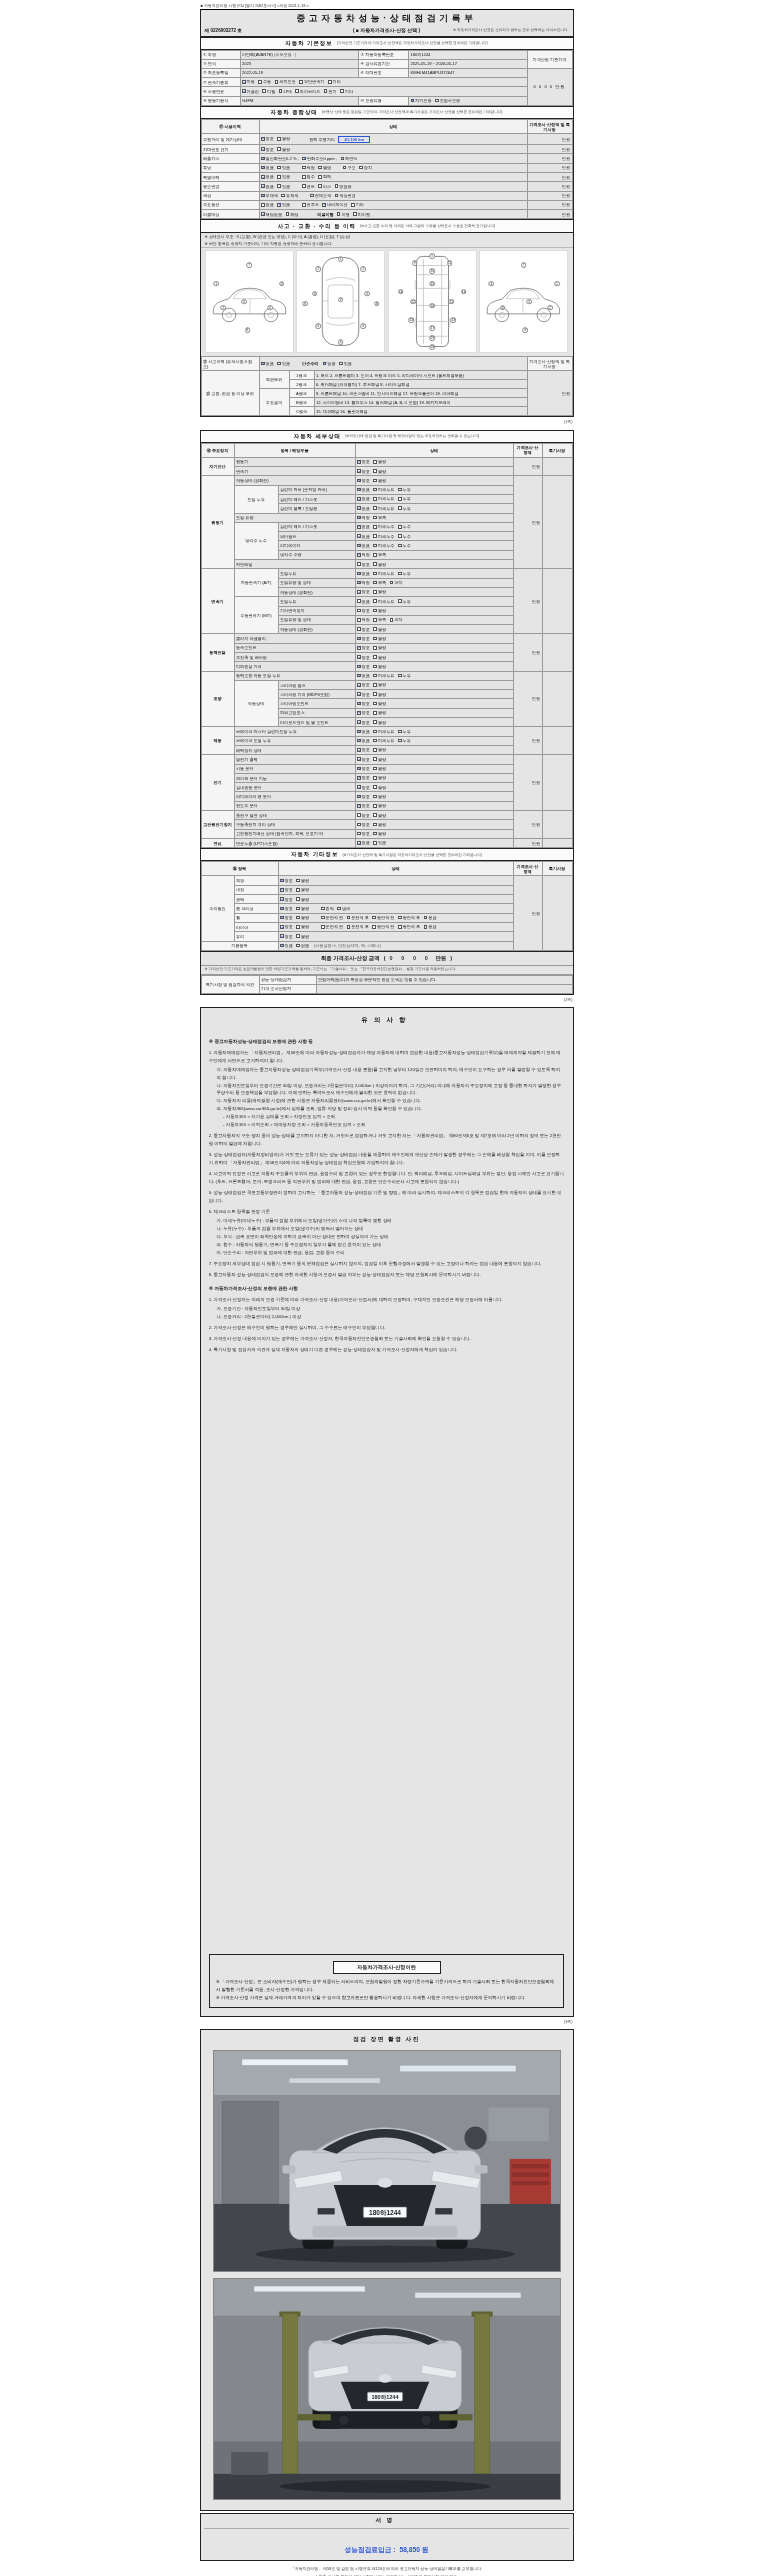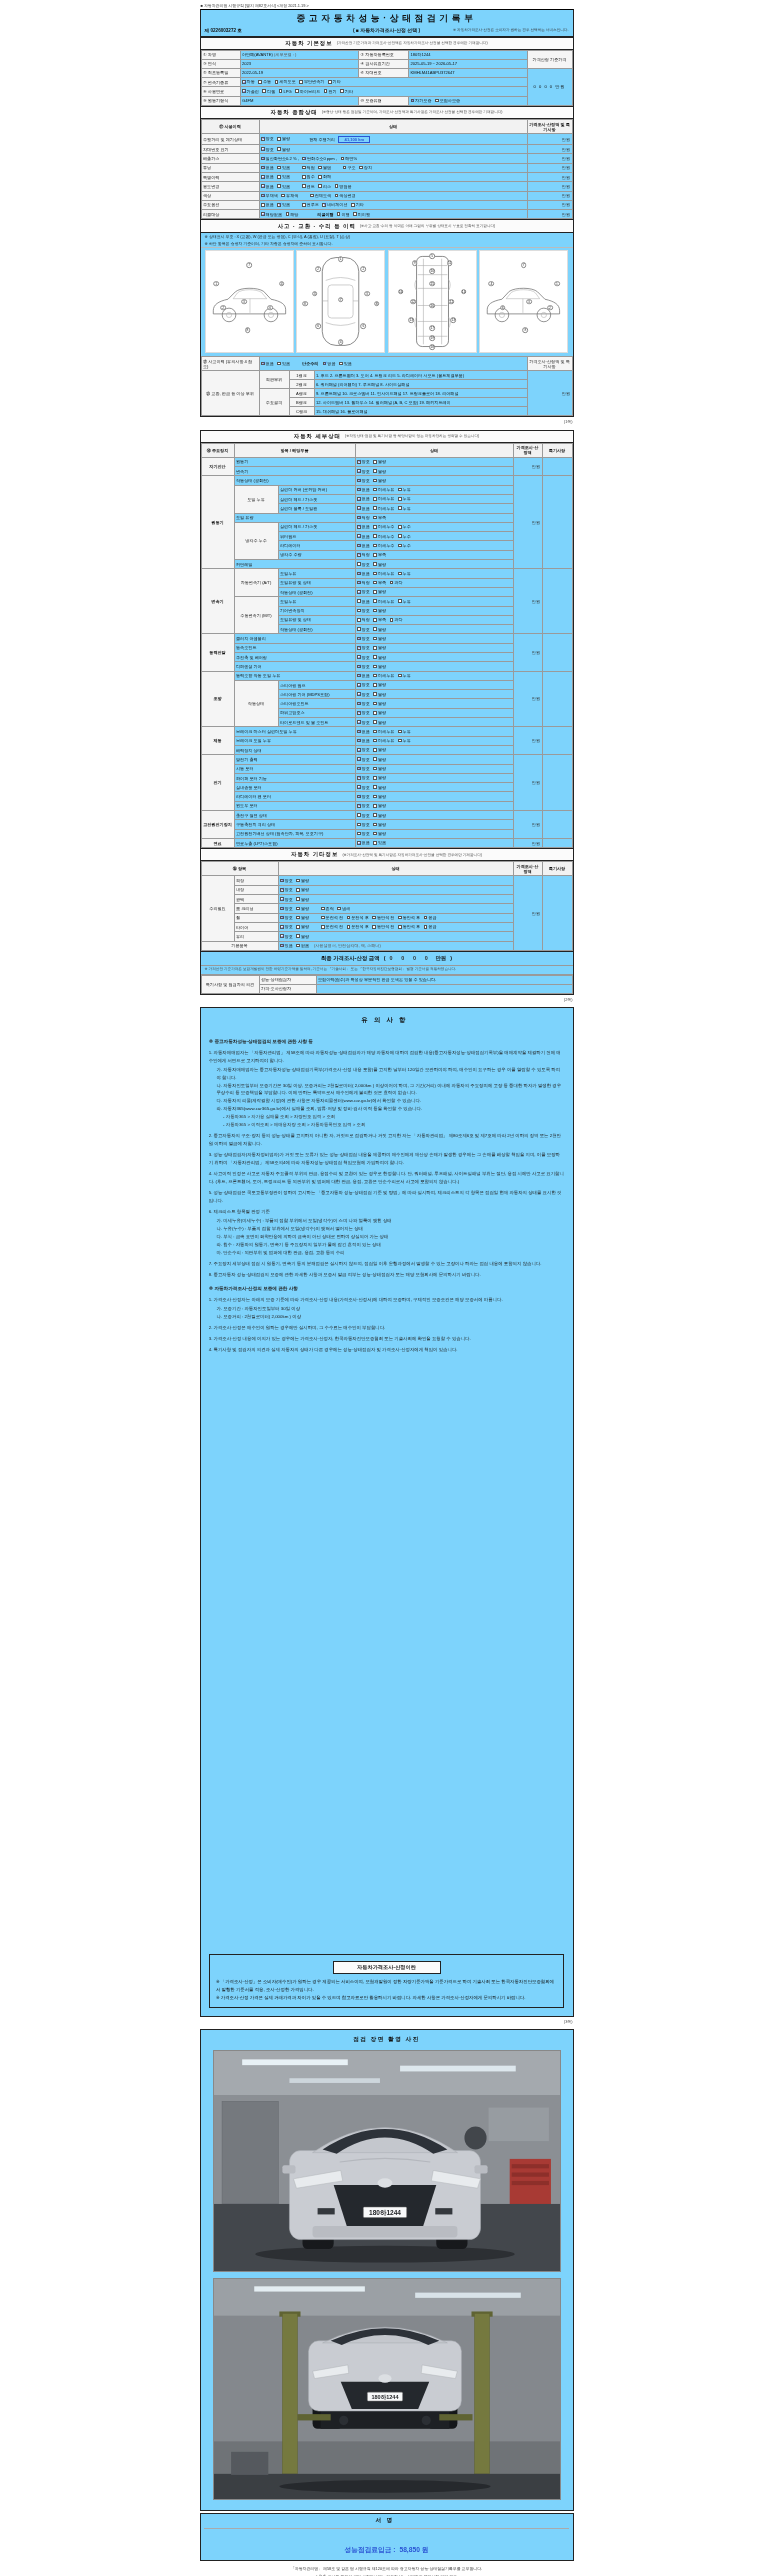--- a/index.html
+++ b/index.html
@@ -1,20 +1,20 @@
 <!DOCTYPE html>
 <html style="font-size:8.2px"><head>
 <meta charset="utf-8">
 <style>
   * { box-sizing: border-box; margin: 0; padding: 0; }
   html,body { width:773px; height:2576px; background:#ffffff; }
   body { font-family:"Liberation Sans","DejaVu Sans",sans-serif; color:#111; position:relative; }
   .sheet { width:374px; margin:0 auto; padding-top:1.5px; }
   .form-ref { font-size:3.9px; color:#333; margin:1px 0 1px 1px; }
-  .box { border:0.5px solid #222; margin-bottom:2.1px; background:#7dd3fc; }
+  .box { border:0.5px solid #222; margin-bottom:2.1px; background:#e5e5e5; }
   .box1 { border-top:1.5px solid #000; }
   .page-marker { text-align:right; font-size:3.9px; color:#444; margin:0.5px 1px 5.2px 0; }
   .title-wrap { padding:3.6px 4.1px 2.6px; border-bottom:0.5px solid #222; }
   .doc-title { text-align:center; font-size:8.8px; font-weight:bold; letter-spacing:3.6px; }
   .title-sub { display:flex; align-items:center; font-size:4.1px; margin-top:2.1px; }
   .report-no { font-weight:bold; font-size:4.6px; flex:1; }
   .subtitle { font-weight:bold; font-size:4.9px; }
   .subtitle-note { font-size:3.6px; color:#333; flex:1; text-align:right; }
   .sec-bar { display:flex; justify-content:center; align-items:center; gap:4.1px; padding:2.1px; border-bottom:0.5px solid #222; background:#fbfbfb; }
   .sec-bar + .sec-bar, table + .sec-bar, .legend + .sec-bar, div + .sec-bar { border-top:0.5px solid #222; }

